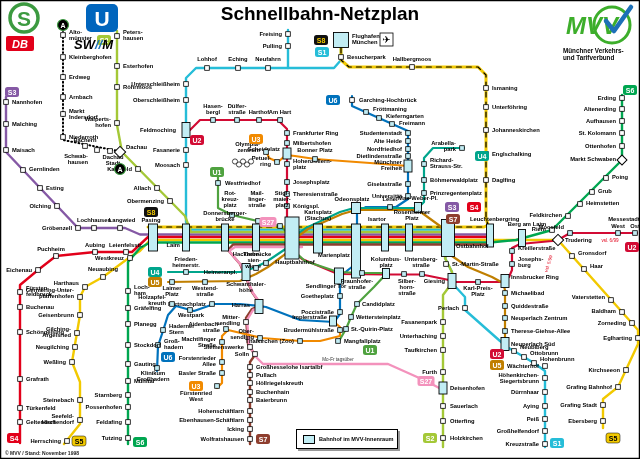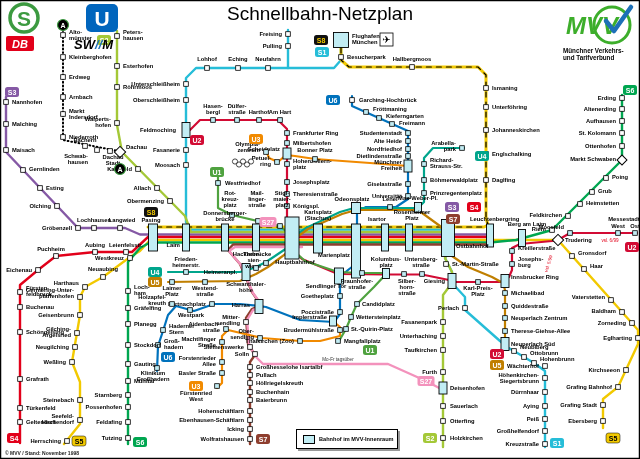--- a/index.html
+++ b/index.html
@@ -1,20 +1,20 @@
 <!DOCTYPE html>
 <html><head>
 <meta charset="utf-8">
 <style>
   html,body{margin:0;padding:0;background:#fff;}
   #stage{position:relative;width:640px;height:459px;background:#fff;overflow:hidden;
          font-family:"Liberation Sans",sans-serif;}
   #map{position:absolute;left:0;top:0;}
   .ttl{position:absolute;left:0;right:0;top:3px;text-align:center;font-size:19px;
-       font-weight:normal;letter-spacing:0px;color:#000;}
+       font-weight:bold;letter-spacing:0px;color:#000;}
   .copy{position:absolute;left:5px;bottom:3px;font-size:5px;font-weight:bold;color:#222;}
   .legend{position:absolute;left:296px;top:429px;width:100px;height:18px;border:1px solid #000;
           background:#fff;box-shadow:2px 2px 0 #999;display:flex;align-items:center;}
   .legend .sw{width:10px;height:7px;background:#C2EDF4;border:1px solid #000;margin:0 4px 0 6px;}
   .legend .lt{font-size:5.6px;font-weight:bold;}
   .mvvsub{position:absolute;left:563px;top:47px;font-size:6.3px;font-weight:bold;color:#000;line-height:7px;}
 </style>
 </head>
 <body>
 

